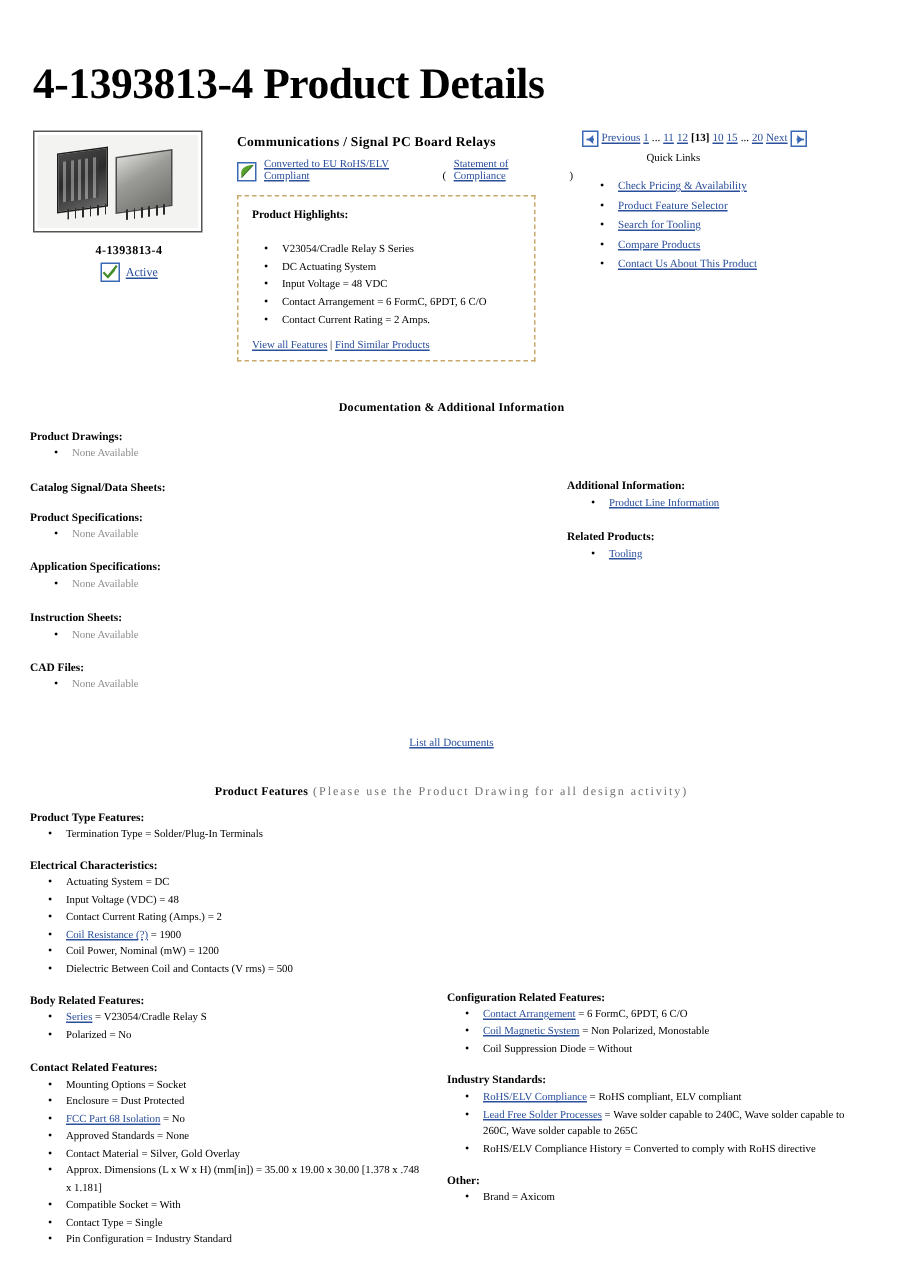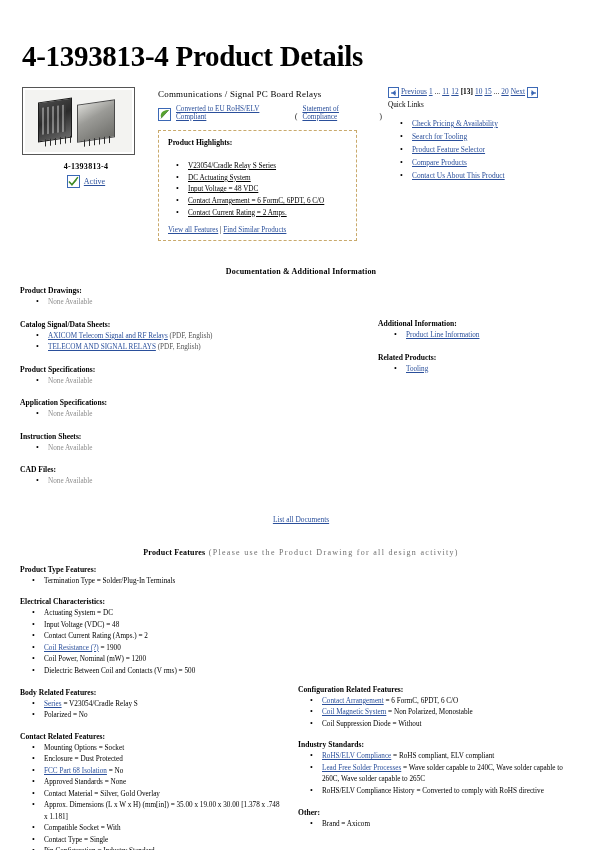--- a/index.html
+++ b/index.html
@@ -82,34 +82,34 @@
     align-items: center; justify-content: center; flex: 0 0 13px;
   }
   .check-mark {
     display: block; width: 11px; height: 11px;
   }
   .status-lbl { font-size: 8px; }
 
   
   .col-mid { flex: 1 1 auto; padding-left: 6px; min-width: 0; }
   .cat-head {
-    font-size: 9px; font-weight: normal; letter-spacing: .2px;
+    font-size: 9px; font-weight: bold; letter-spacing: .2px;
     margin: 2px 0 6px 0;
   }
   .rohs-row { display: flex; align-items: flex-end; gap: 5px; font-size: 7.2px; }
   .leaf-icon { display:block; width:11px; height:11px; }
 
   .highlights {
     border: 1px dashed #c9a96b;
     padding: 7px 9px 6px 9px;
     margin-top: 9px;
     width: 199px;
   }
   .hl-title { font-size: 7.6px; font-weight: bold; margin-bottom: 14px; }
-  ul.bl { list-style: none; margin: 0; padding: 0; text-decoration: underline; }
+  ul.bl { list-style: none; margin: 0; padding: 0; }
   ul.bl > li {
     font-size: 7.2px;
     line-height: 1.62;
     padding-left: 20px;
     position: relative;
   }
   ul.bl > li:before {
     content: "\2022";
     position: absolute; left: 8px; top: -1px;
     font-size: 8px;
@@ -123,21 +123,21 @@
     font-size: 7.4px; white-space: nowrap;
   }
   .arrow-btn {
     width: 11px; height: 11px; border: 1px solid #3b68b5;
     background: #fff; display: inline-flex;
     align-items: center; justify-content: center; flex: 0 0 11px;
   }
   .arrow-btn svg { display: block; }
   .pager .cur { font-weight: bold; }
   .pager a { margin: 0 0px; }
-  .quick-links-lbl { font-size: 7.2px; margin-top: 3px; }
+  .quick-links-lbl { font-size: 7.2px; margin-top: 3px; margin-left: 43px; }
   ul.ql { list-style: none; margin: 9px 0 0 0; padding: 0; }
   ul.ql > li {
     font-size: 7.4px; line-height: 1.75;
     padding-left: 24px; position: relative;
   }
   ul.ql > li:before {
     content: "\2022"; position: absolute; left: 12px; top: -1px; font-size: 8px;
   }
 
   
@@ -263,44 +263,40 @@
         <span class="arrow-btn">
           <svg width="8" height="8" viewBox="0 0 8 8">
               <path d="M2.5 1 L6 4 L2.5 7 Z" fill="#3b68b5"></path>
               <rect x="2" y="3.4" width="5" height="1.2" fill="#3b68b5"></rect>
             </svg>
         </span>
       </div>
       <div class="quick-links-lbl">Quick Links</div>
       <ul class="ql">
         <li><a>Check Pricing &amp; Availability</a></li>
+        <li><a>Product Feature Selector</a></li>
         <li><a>Search for Tooling</a></li>
-        <li><a>Product Feature Selector</a></li>
         <li><a>Compare Products</a></li>
         <li><a>Contact Us About This Product</a></li>
       </ul>
     </div>
   </div>
 
   <div class="sec-center">Documentation &amp; Additional Information</div>
 
   <div class="two-col">
     <div class="c-left" id="doc-left">
         <div class="grp">
           <div class="grp-title">Product Drawings:</div>
           <ul class="items">
             <li><span class="grey">None Available</span></li>
           </ul>
         </div>
         <div class="grp">
           <div class="grp-title">Catalog Signal/Data Sheets:</div>
-          <ul class="items">
-            <li><a>AXICOM Telecom Signal and RF Relays</a><span class="pdf-note"> (PDF, English)</span></li>
-            <li><a>TELECOM AND SIGNAL RELAYS</a><span class="pdf-note"> (PDF, English)</span></li>
-          </ul>
         </div>
         <div class="grp">
           <div class="grp-title">Product Specifications:</div>
           <ul class="items">
             <li><span class="grey">None Available</span></li>
           </ul>
         </div>
         <div class="grp">
           <div class="grp-title">Application Specifications:</div>
           <ul class="items">

